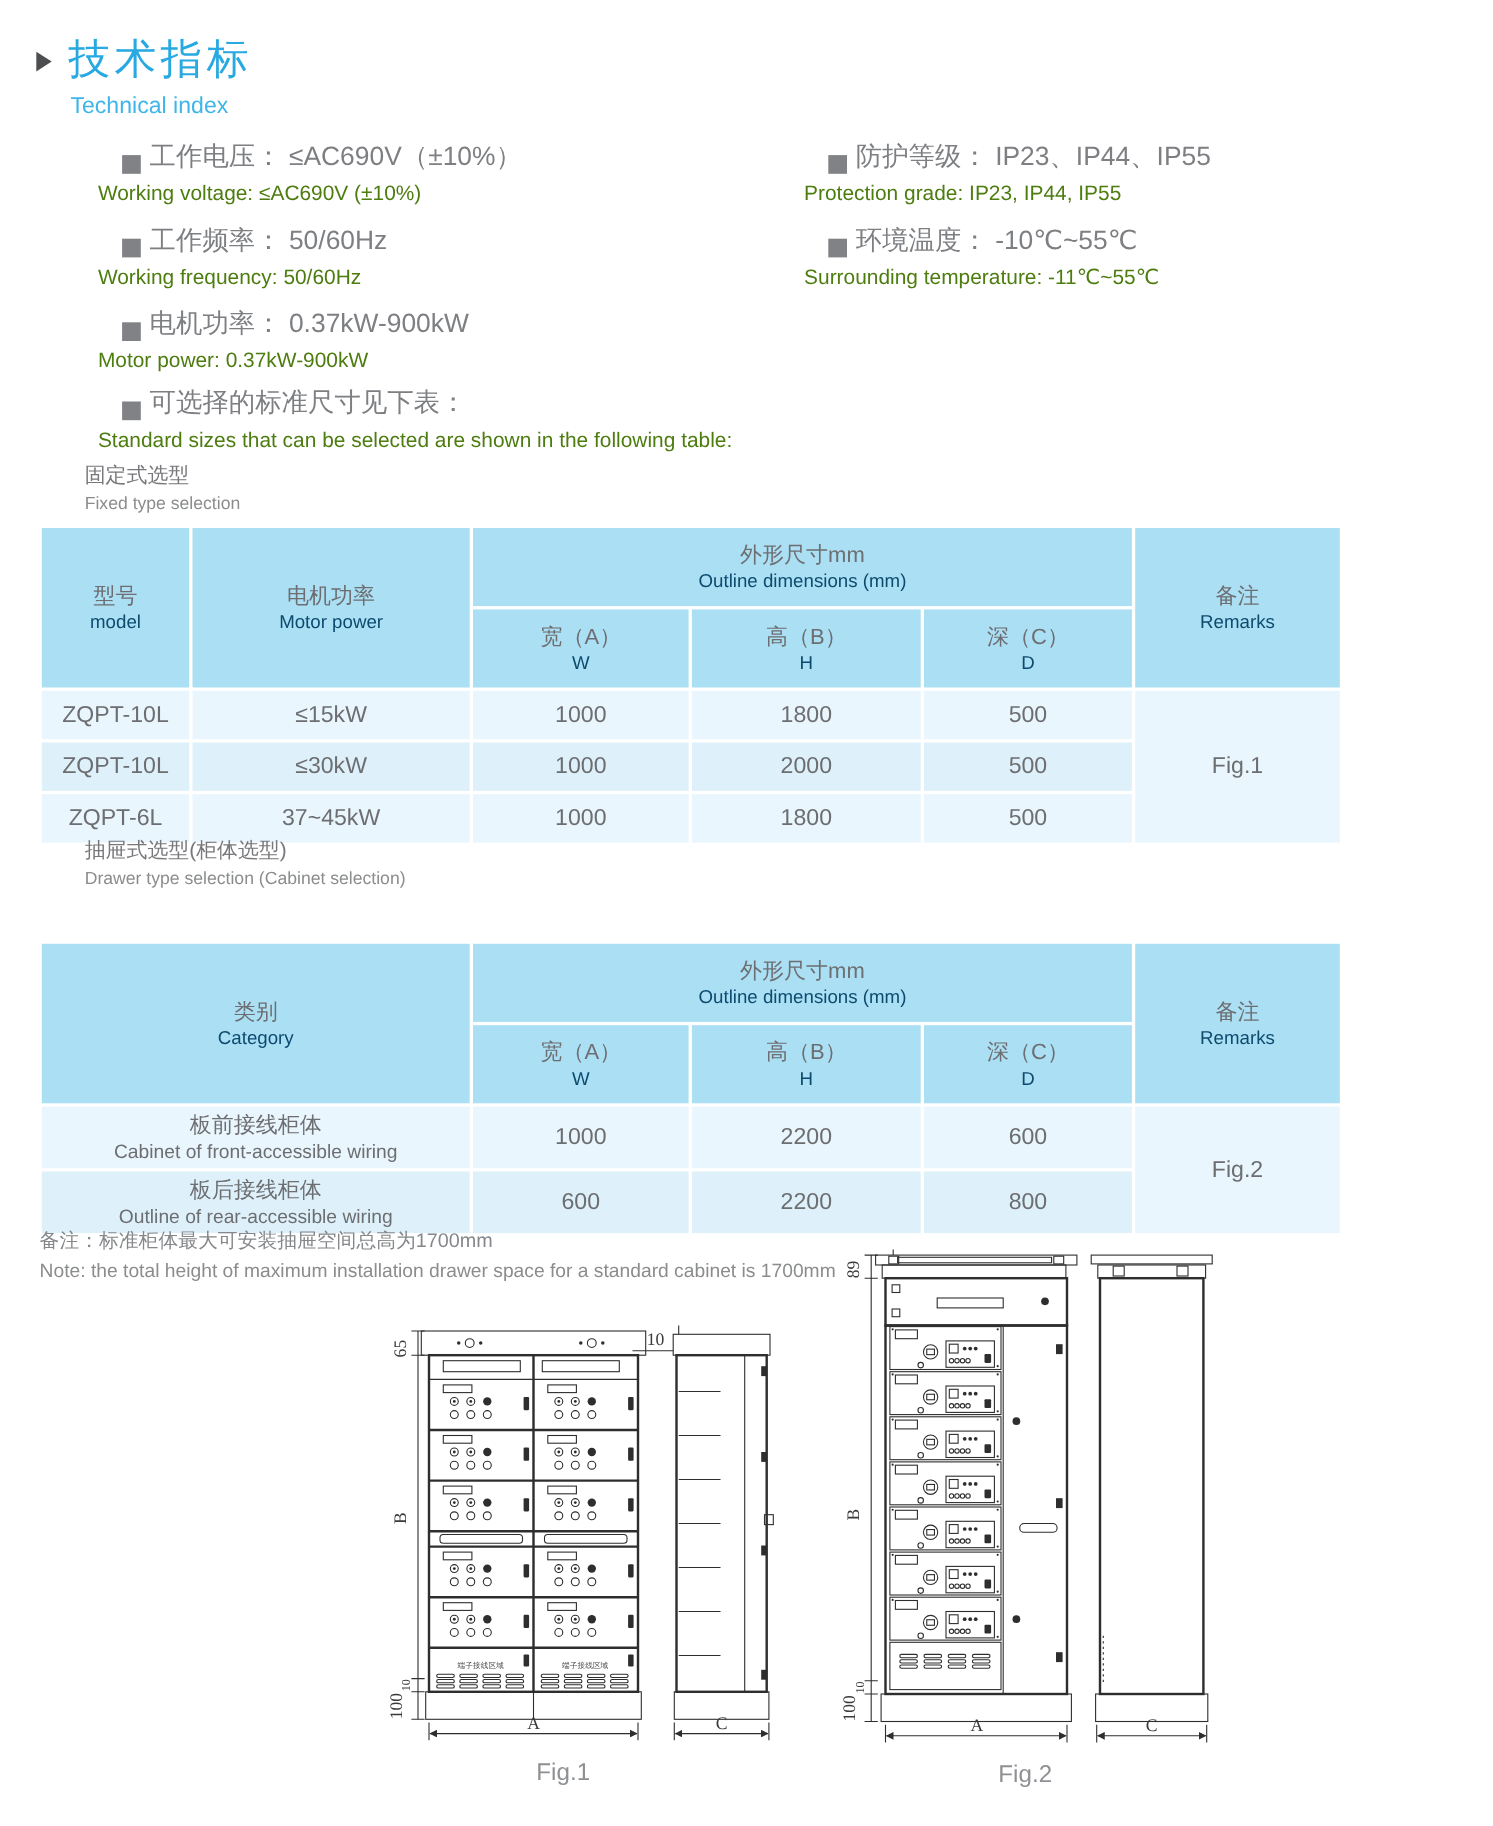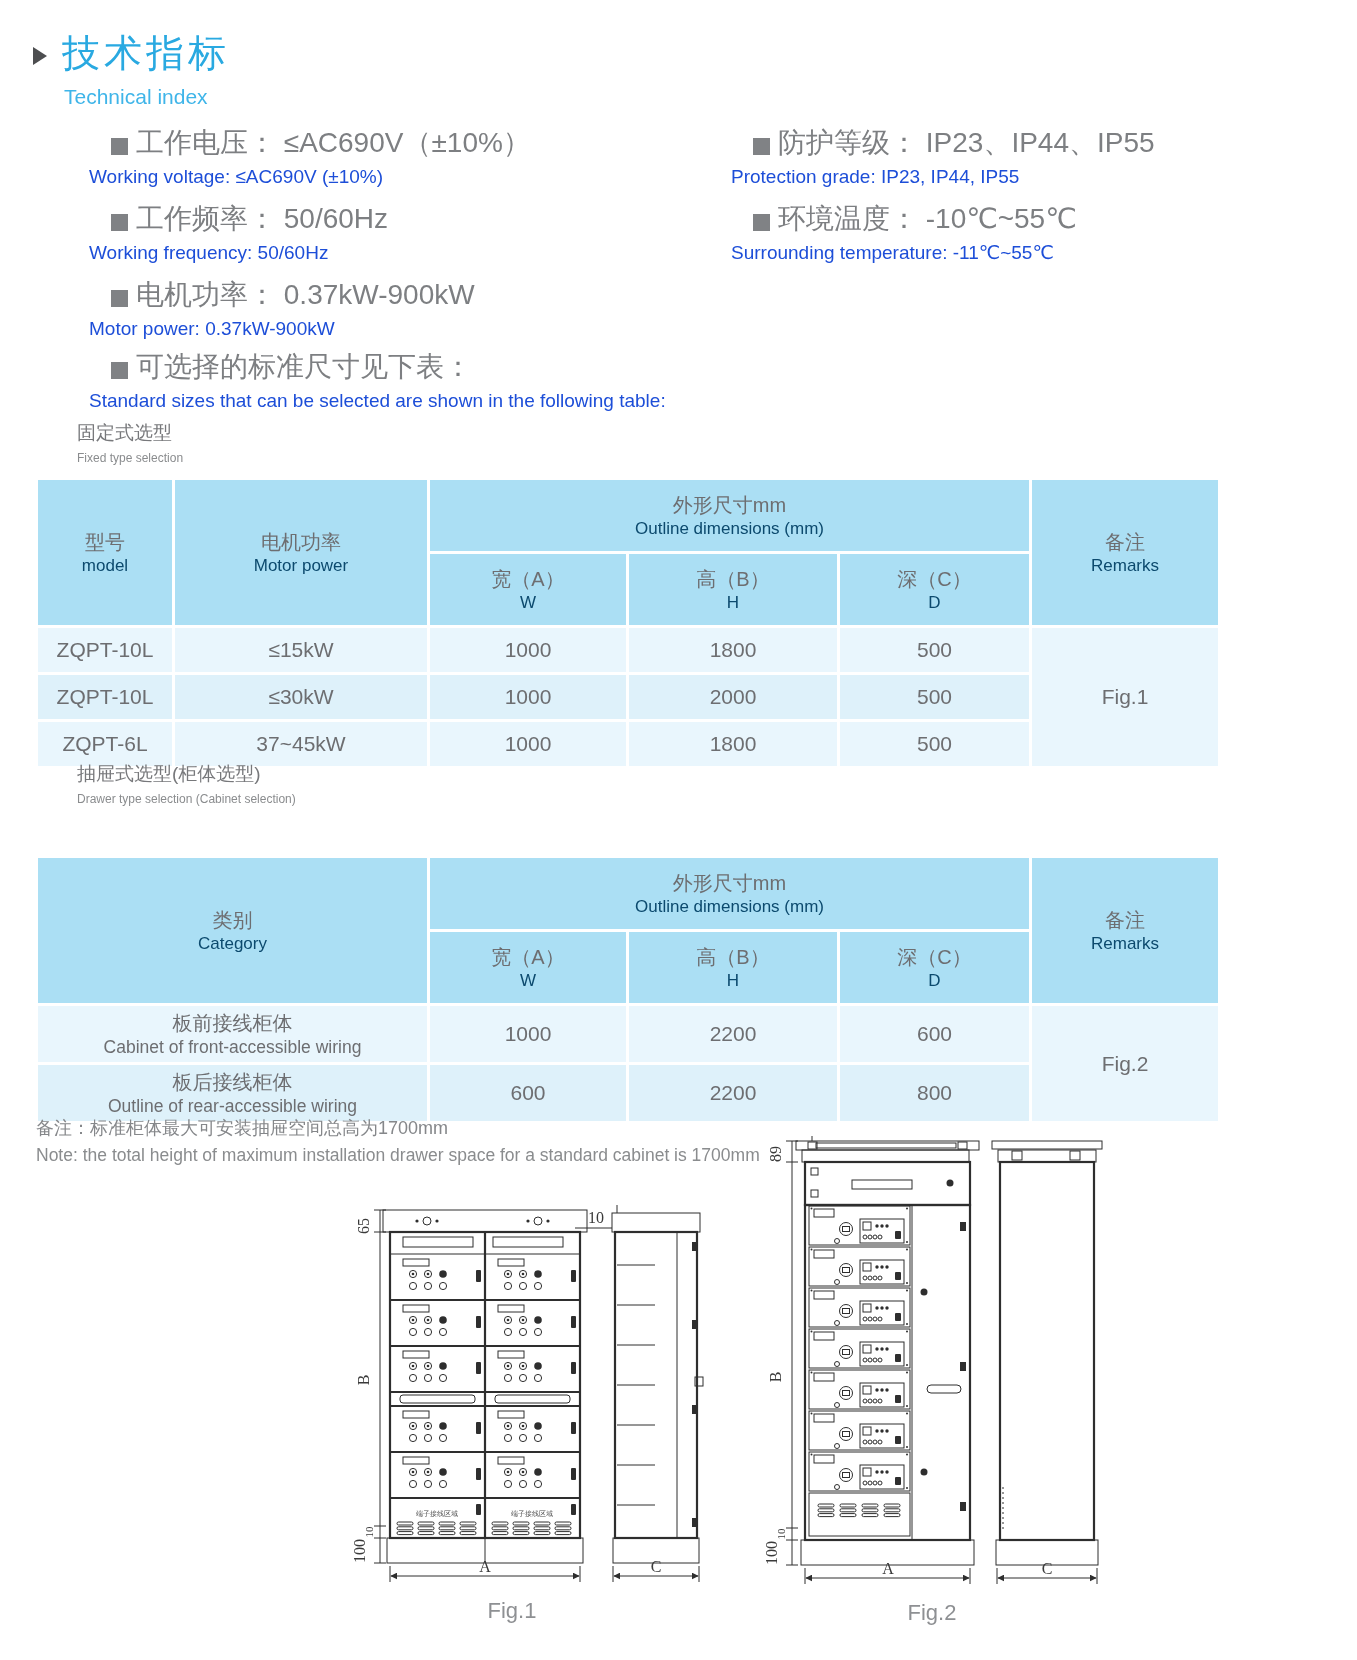--- a/index.html
+++ b/index.html
@@ -10,30 +10,30 @@
   .hdr-arrow{position:absolute;left:33px;top:47px;width:0;height:0;
     border-left:14px solid #4d4e50;border-top:9px solid transparent;border-bottom:9px solid transparent;}
   .hdr-title{position:absolute;left:62px;top:28px;font-size:38px;letter-spacing:4px;color:#29a9e1;}
   .hdr-sub{position:absolute;left:64px;top:85px;font-size:21px;color:#3fb5e9;}
 
   
   .specs{position:absolute;width:620px;}
   .specs-left{left:64px;top:127px;}
   .specs-right{left:706px;top:127px;}
   .spec-item{margin-bottom:11px;}
-  .cn-line{display:flex;align-items:center;font-size:28px;line-height:31px;color:#7d7f82;padding-left:47px;}
+  .cn-line{display:flex;align-items:flex-end;font-size:24px;line-height:31px;color:#7d7f82;padding-left:47px;}
   .bullet{width:17px;height:17px;background:#808285;flex:0 0 auto;margin:7px 8px 0 0;}
-  .en-line{font-size:19px;line-height:30px;color:#1d4ed8;margin:4px 0 0 25px;}
+  .en-line{font-size:19px;line-height:30px;color:#4d7c0f;margin:4px 0 0 25px;}
   .intro{position:absolute;left:64px;top:351px;}
 
   
   .sec{position:absolute;left:36px;margin-left:41px;}
   .sec1{top:419px;} .sec2{top:760px;}
   .sec .s-cn{font-size:19px;color:#77787b;line-height:27px;}
-  .sec .s-en{font-size:12px;color:#8a8c8e;line-height:25px;}
+  .sec .s-en{font-size:16px;color:#8a8c8e;line-height:25px;}
 
   
   table.spec{border-collapse:separate;border-spacing:3px;table-layout:fixed;position:absolute;left:35px;}
   .tbl1{top:477px;} .tbl2{top:855px;}
   table.spec th{background:#abdff4;font-weight:normal;color:#6d6e71;padding:12px;vertical-align:middle;text-align:center;}
   table.spec td{background:#e9f6fd;color:#6d6e71;padding:0;text-align:center;vertical-align:middle;font-size:21px;}
   table.spec tr.alt td{background:#def1fa;}
   table.spec td.remark{background:#e9f6fd;font-size:21px;}
   .h-cn{font-size:20px;line-height:26px;display:block;}
   .h-en{font-size:17px;line-height:21px;display:block;color:#0c4a6e;}

